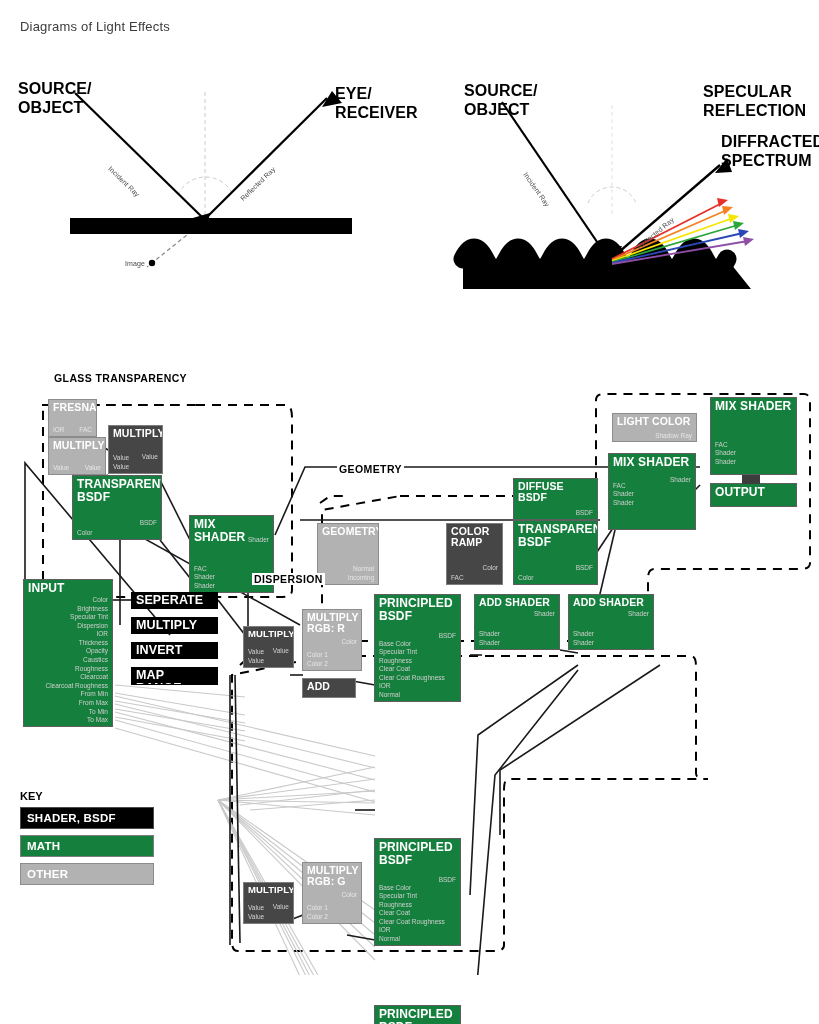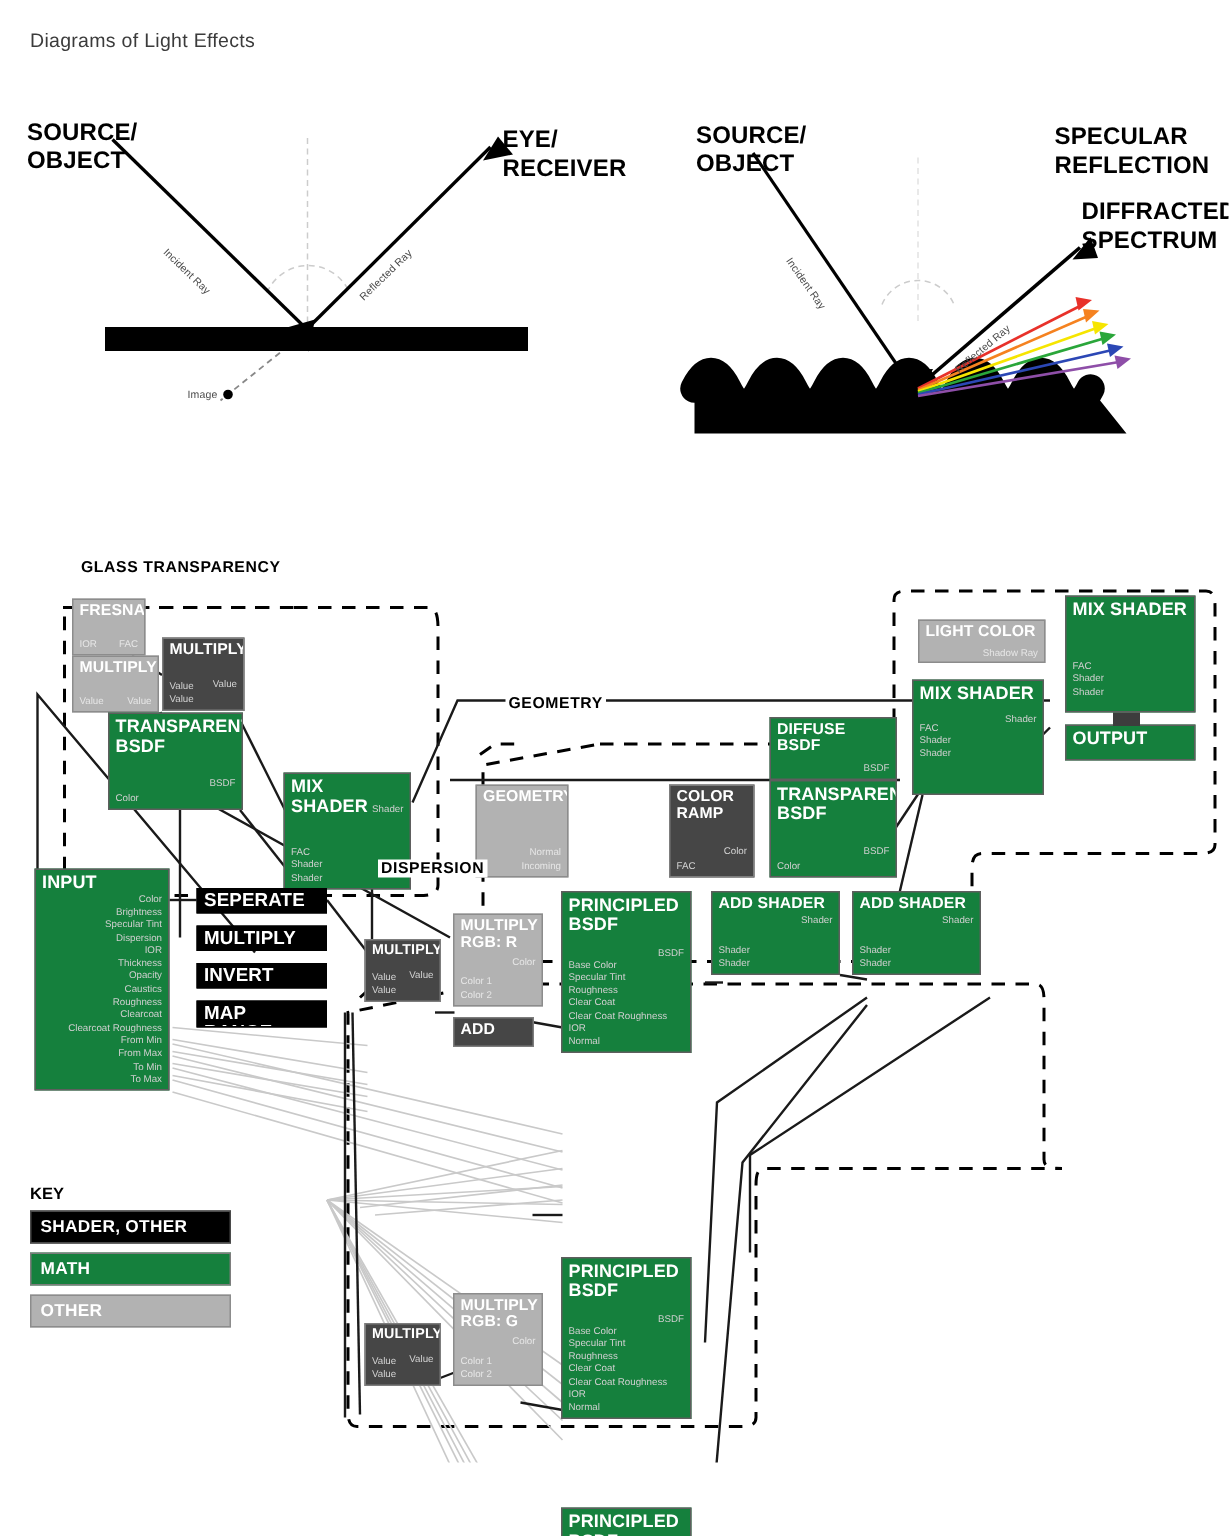--- a/index.html
+++ b/index.html
@@ -519,21 +519,21 @@
       <div class="nt">PRINCIPLED
 BSDF</div>
 
     </div>
 
   </div>
 
   <div id="key">
     <div class="ktitle">KEY</div>
     <div class="kbox shader">
-      <span>SHADER, OTHER</span>
+      <span>SHADER, BSDF</span>
     </div>
     <div class="kbox math">
       <span>MATH</span>
     </div>
     <div class="kbox other">
       <span>OTHER</span>
     </div>
   </div>
 
 </div>

